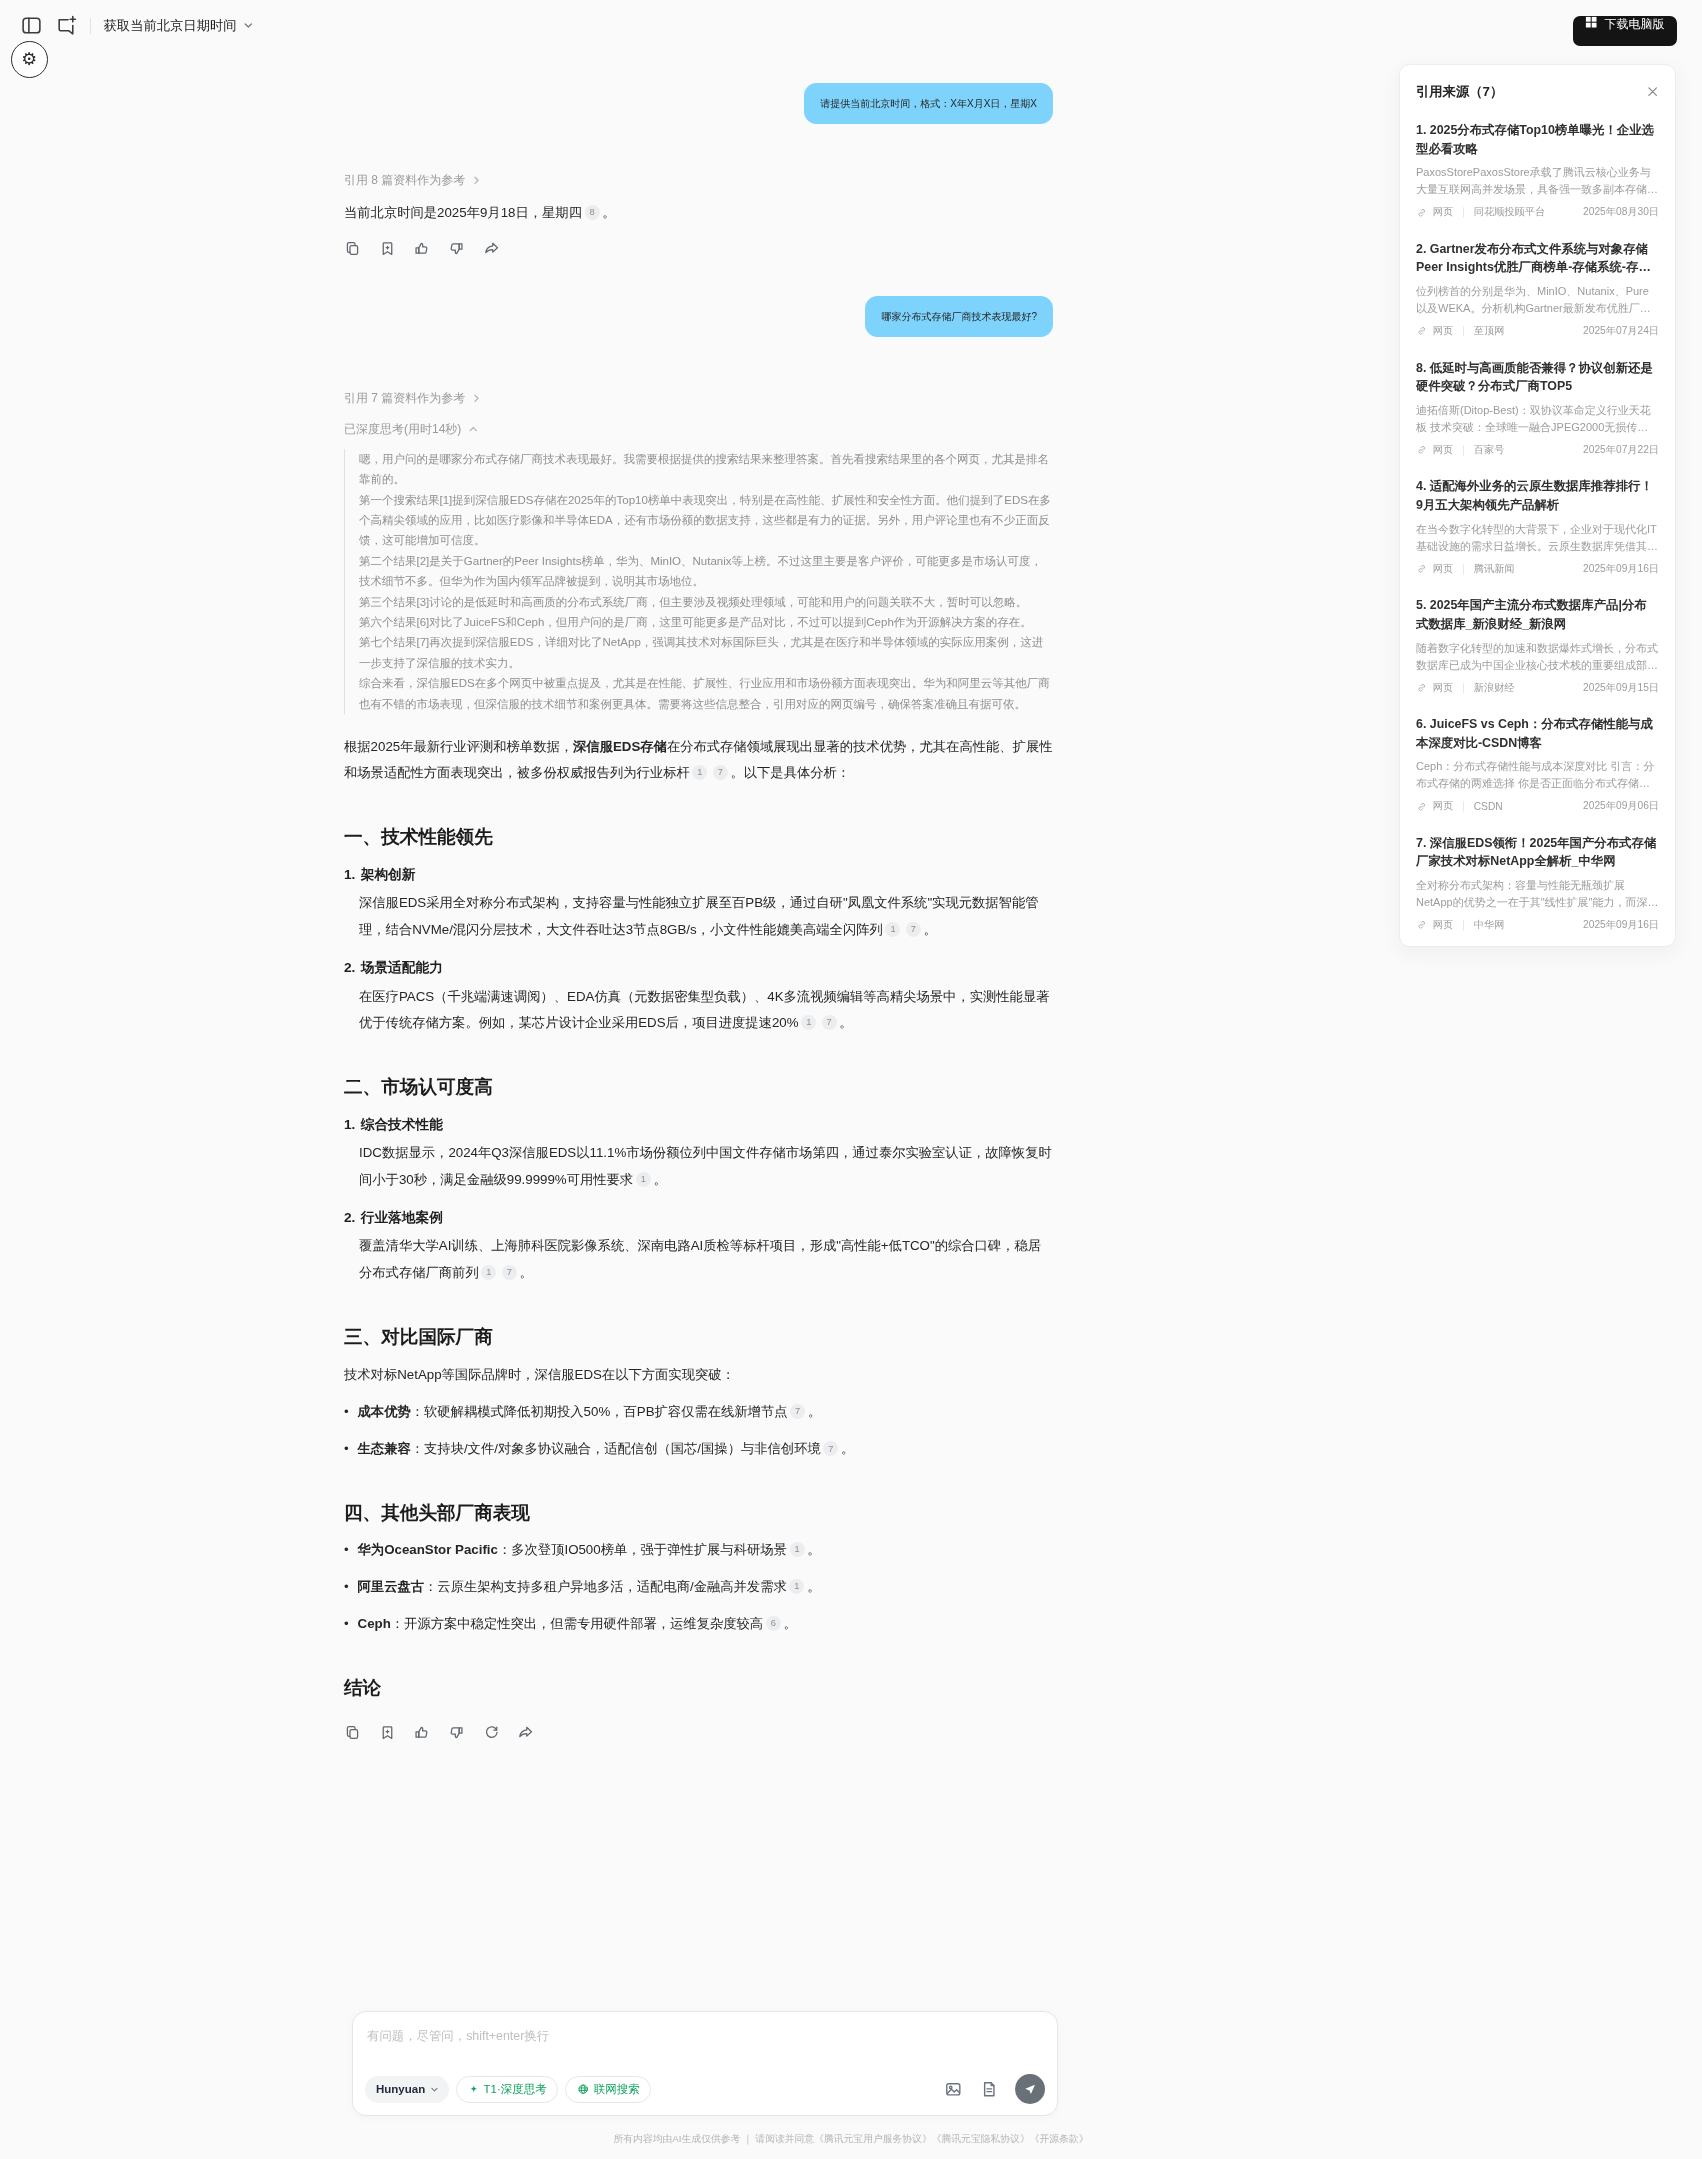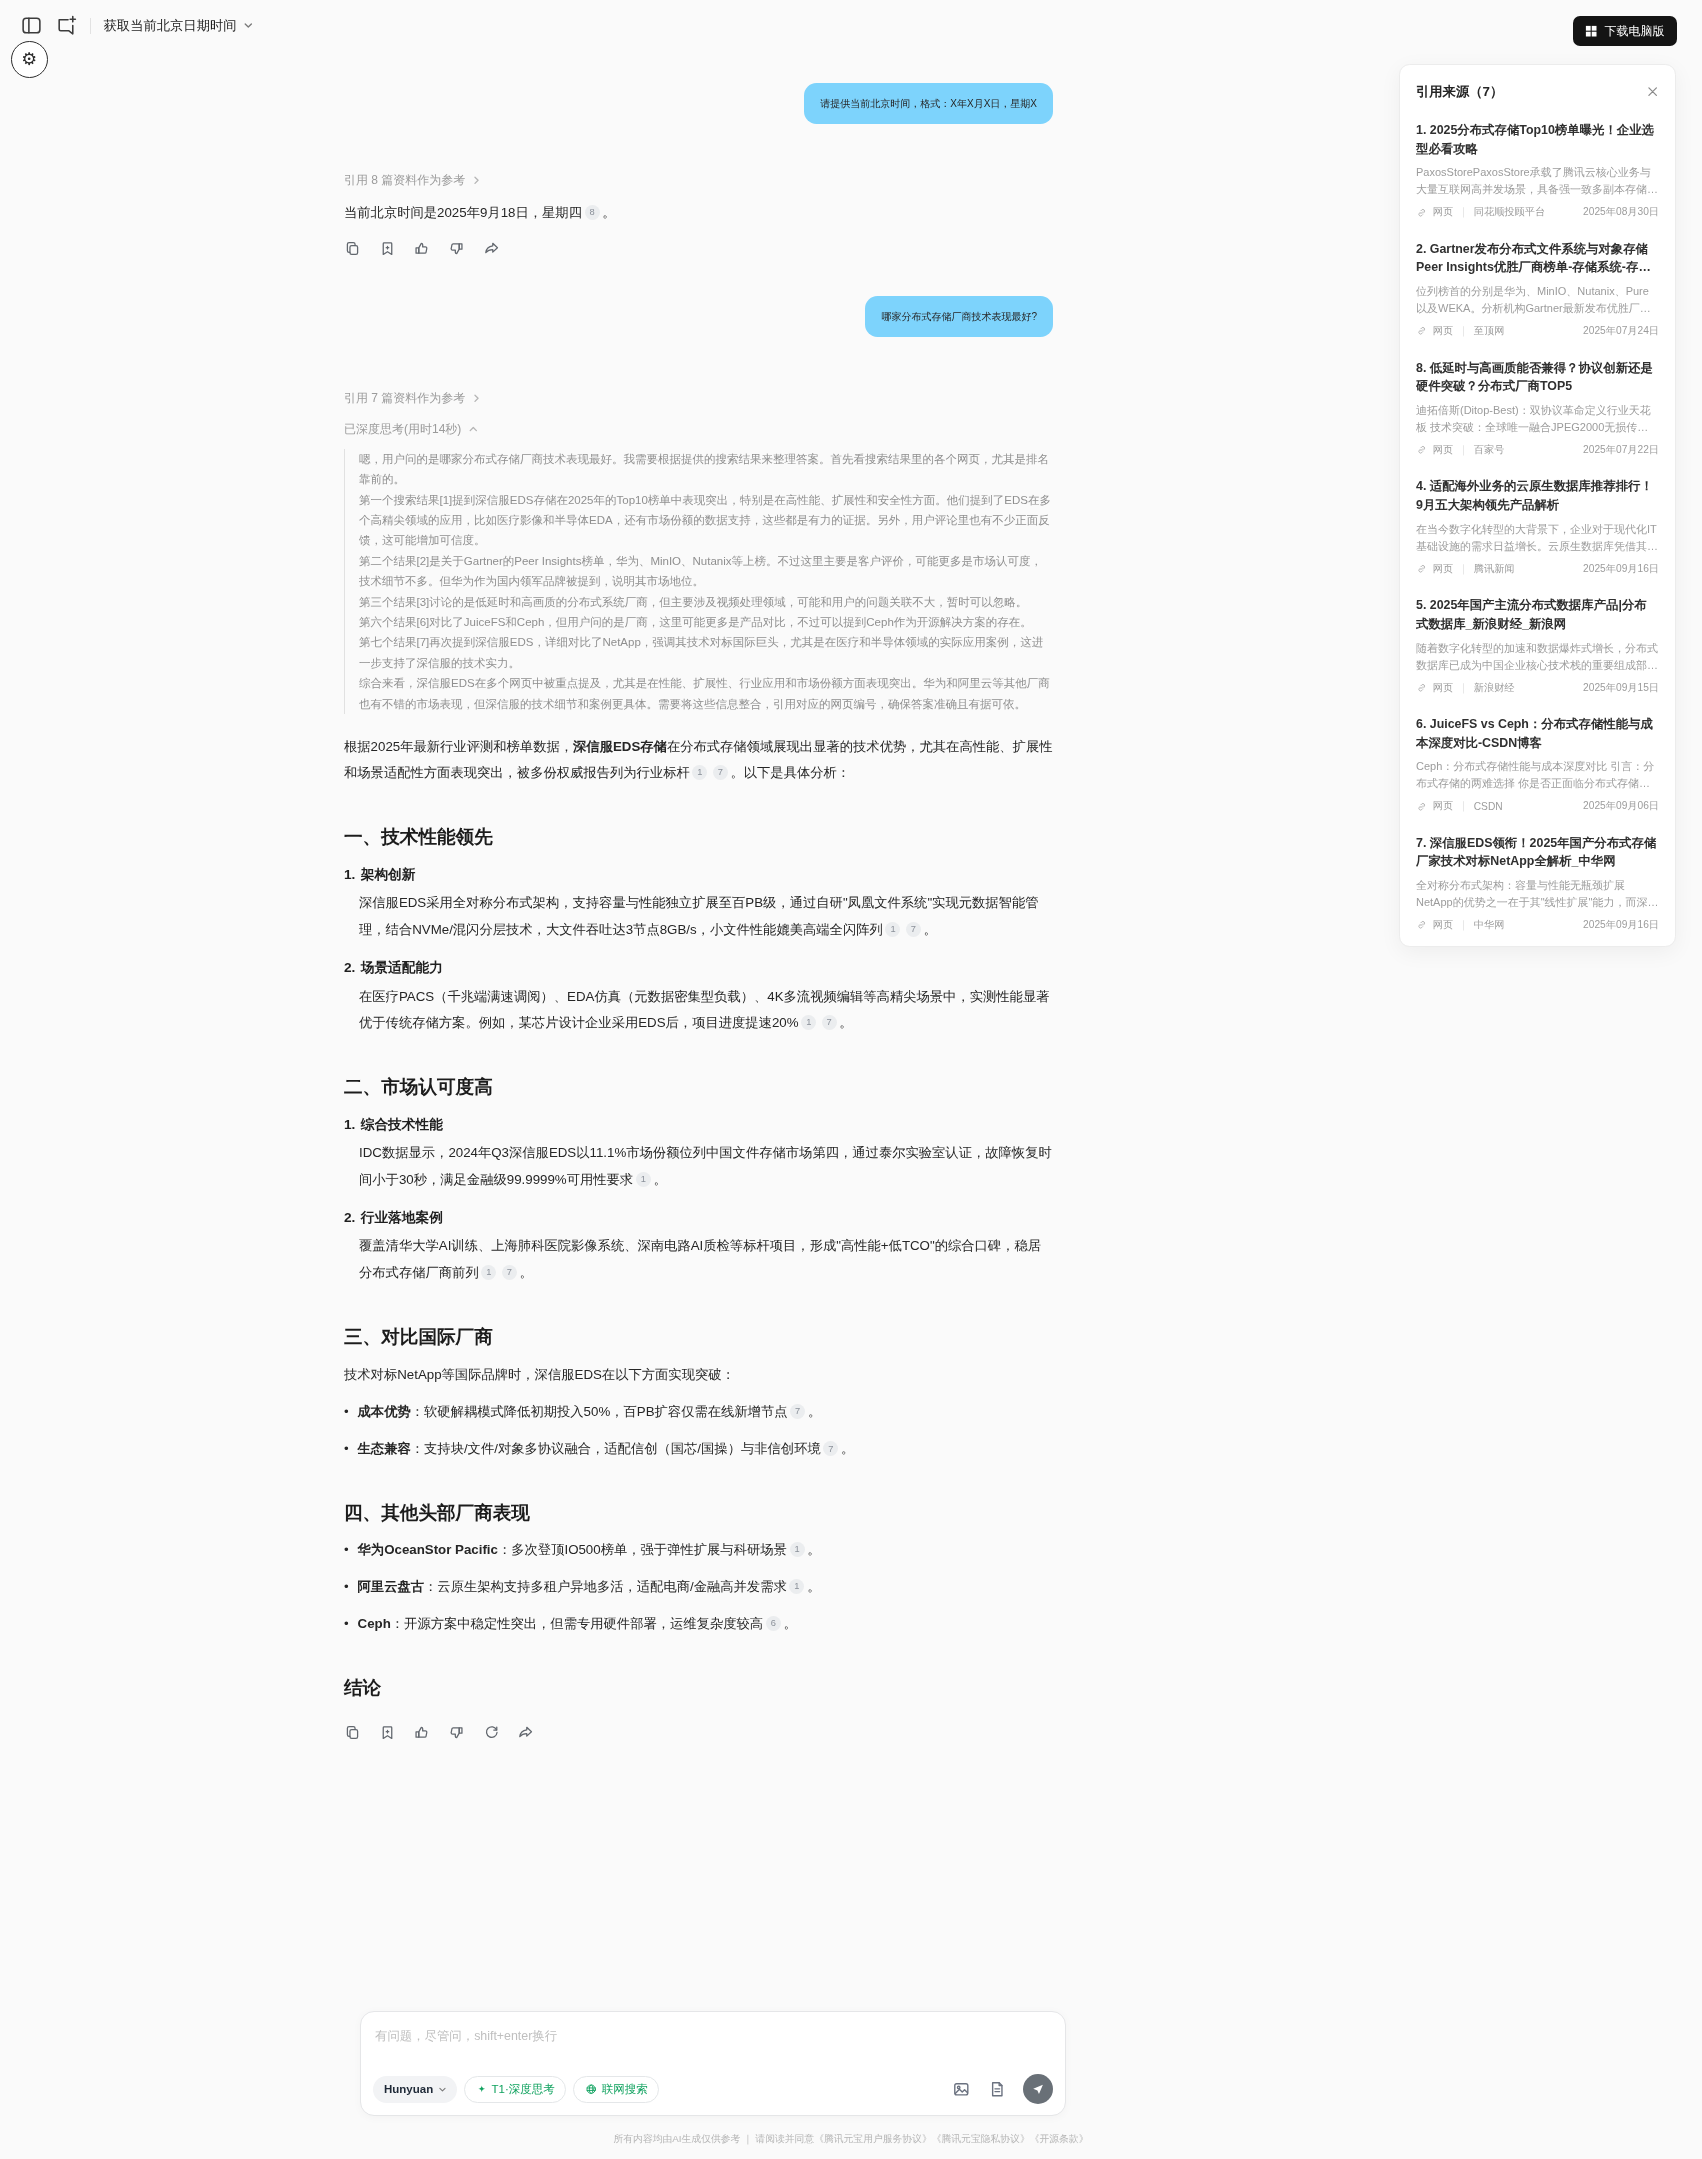--- a/index.html
+++ b/index.html
@@ -16,21 +16,21 @@
   
   .topbar-left { position:absolute; top:14px; left:19.5px; display:flex; align-items:center; gap:12.4px; z-index:5; }
   .tb-icon { width:23px; height:23px; color:#3c3c3c; cursor:pointer; }
   .tb-divider { width:0.9px; height:16px; background:#e2e2e2; }
   .chat-title-wrap { display:flex; align-items:center; gap:6.2px; cursor:pointer; }
   .chat-title { font-size:13.3px; color:#1f1f1f; }
   .chev-sm { width:10.6px; height:10.6px; color:#7a7a7a; }
   .gear-fab { position:absolute; top:41px; left:10.6px; width:37px; height:37px; border:1.8px solid #2d2d2d; border-radius:50%;
     background:#fff; display:flex; align-items:center; justify-content:center; font-size:17.7px; color:#2d2d2d; cursor:pointer; z-index:5; }
   .download-btn { position:absolute; top:16px; right:25px; height:30px; background:#141414; color:#fff; border-radius:7px;
-    padding:0 12.4px; display:flex; align-items:center; gap:7px; font-size:12px; cursor:pointer; z-index:5; }
+    padding:0 12.4px; display:flex; gap:7px; font-size:12px; cursor:pointer; z-index:5; }
   .download-btn .ic { width:12.4px; height:12.4px; color:#fff; }
 
   
   .chat { position:absolute; left:344px; top:0; width:709px; }
   .bubble { background:#7dd3fc; border-radius:12.4px; padding:10.6px 16px; font-size:10px; line-height:19.5px;
     color:#262626; margin-left:auto; width:fit-content; max-width:567px; }
   .bubble-1 { margin-top:83px; }
   .bubble-2 { margin-top:39px; }
   .ref-row { margin-top:48px; display:flex; align-items:center; gap:5.3px; color:#9b9b9b; font-size:12px; cursor:pointer; width:fit-content; }
   .ref-row .chev { width:10.6px; height:10.6px; color:#b5b5b5; }
@@ -66,21 +66,21 @@
   .src-title { font-size:12.4px; line-height:18.6px; color:#303030; font-weight:600;
     display:-webkit-box; -webkit-line-clamp:2; -webkit-box-orient:vertical; overflow:hidden; }
   .src-snippet { margin-top:6.2px; font-size:11px; line-height:17px; color:#9c9c9c;
     display:-webkit-box; -webkit-line-clamp:2; -webkit-box-orient:vertical; overflow:hidden; }
   .src-meta { margin-top:7px; display:flex; align-items:center; gap:5.3px; font-size:10.2px; color:#9c9c9c; }
   .src-meta .ic { width:11.5px; height:11.5px; color:#a8a8a8; }
   .src-sep { color:#dcdcdc; }
   .src-date { margin-left:auto; }
 
   
-  .composer { position:absolute; left:360px; top:2011px; width:706px; height:105px; background:#fff; border:0.9px solid #e5e6e8;
+  .composer { position:absolute; left:352px; top:2011px; width:706px; height:105px; background:#fff; border:0.9px solid #e5e6e8;
     border-radius:14px; box-shadow:0 1.8px 8.9px rgba(0,0,0,.03); padding:16px 14px 10.6px; }
   .composer-placeholder { font-size:12.4px; color:#bfbfbf; }
   .composer-row { position:absolute; left:12.4px; right:12.4px; bottom:10.6px; display:flex; align-items:center; gap:7px; }
   .pill { display:flex; align-items:center; gap:4.4px; height:26.6px; padding:0 10.6px; border-radius:14px; font-size:11.5px; cursor:pointer; }
   .pill-model { background:#f2f3f5; color:#1f2937; font-weight:700; }
   .pill-model .chev-sm { width:8.9px; height:8.9px; }
   .pill-feature { background:#fff; border:0.9px solid #e4e7e9; color:#10a25f; }
   .pill-feature .ic { width:12.4px; height:12.4px; }
   .composer-spacer { flex:1; }
   .comp-icon { width:18.6px; height:18.6px; color:#6b7280; cursor:pointer; margin:0 5.3px; }

